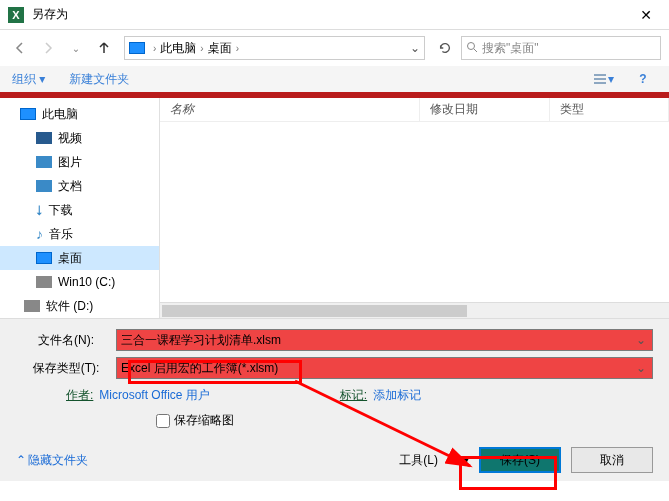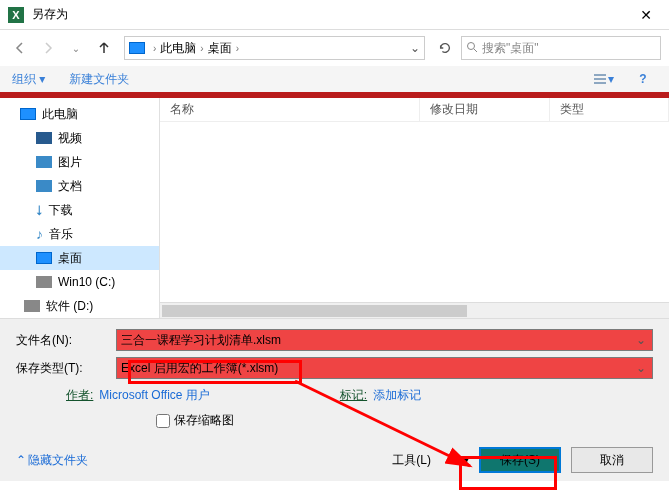--- a/index.html
+++ b/index.html
@@ -28,40 +28,40 @@
 .sidebar .monitor { background: #1e90ff; border: 1px solid #0066cc; }
 .sidebar .film { background: #275a8e; }
 .sidebar .pic { background: #3a8ac7; }
 .sidebar .doc { background: #3a8ac7; }
 .sidebar .down { color: #3a8ac7; font-size: 14px; line-height: 12px; }
 .sidebar .music { color: #3a8ac7; font-size: 14px; line-height: 12px; }
 .sidebar .disk { background: #888; }
 .content { flex: 1; position: relative; }
 .content .header { display: flex; height: 24px; align-items: center; border-bottom: 1px solid #eee; }
 .content .header .col { padding: 0 10px; border-right: 1px solid #eee; height: 100%; display: flex; align-items: center; color: #555; }
-.content .header .col.name { width: 260px; }
+.content .header .col.name { width: 260px; font-style: italic; }
 .content .header .col.date { width: 130px; }
 .content .header .col.type { flex: 1; }
 .content .scrollbar { position: absolute; bottom: 0; left: 0; right: 0; height: 16px; background: #f0f0f0; border-top: 1px solid #ddd; }
 .content .scrollbar .thumb { width: 60%; height: 12px; background: #ccc; margin: 2px; }
 .form { padding: 10px 16px 4px 16px; background: #f0f0f0; border-top: 1px solid #ddd; }
 .formrow { display: flex; align-items: center; margin-bottom: 6px; }
-.formrow .lbl { width: 100px; text-align: left; }
+.formrow .lbl { width: 100px; text-align: center; }
 .formrow .field { flex: 1; border: 1px solid #7a7a7a; height: 22px; padding: 0 4px; background: #ef4444; display: flex; align-items: center; position: relative; }
 .formrow .field.dropdown::after { content: "⌄"; position: absolute; right: 6px; color: #555; }
 .metarow { display: flex; padding: 2px 0 2px 50px; gap: 30px; }
 .metarow .pair { display: flex; gap: 6px; }
 .metarow .pair .key { color: #14532d; text-decoration: underline; }
 .metarow .pair .val { color: #1a6bd6; cursor: pointer; }
 .checkrow { padding: 6px 0 6px 140px; display: flex; align-items: center; gap: 4px; }
 .checkrow input { width: 14px; height: 14px; }
 .footer { display: flex; align-items: center; padding: 8px 16px; gap: 10px; background: #f0f0f0; }
 .footer .hide { color: #1a6bd6; cursor: pointer; display: flex; align-items: center; gap: 2px; }
 .footer .spacer { flex: 1; }
-.footer .tools { display: flex; align-items: center; gap: 20px; }
+.footer .tools { display: flex; align-items: center; gap: 13px; }
 .footer .btn { min-width: 82px; height: 26px; border: 1px solid #999; background: #e8e8e8; display: flex; align-items: center; justify-content: center; cursor: pointer; }
 .footer .btn.primary { border: 2px solid #0078d7; background: #0f766e; }
 .redbox { position: absolute; border: 3px solid #ff0000; pointer-events: none; }
 .redbox.filetype { left: 128px; top: 360px; width: 174px; height: 24px; }
 .redbox.savebtn { left: 459px; top: 456px; width: 98px; height: 34px; }
 svg.arrow { position: absolute; pointer-events: none; }
 </style>
 </head>
 <body>
 

